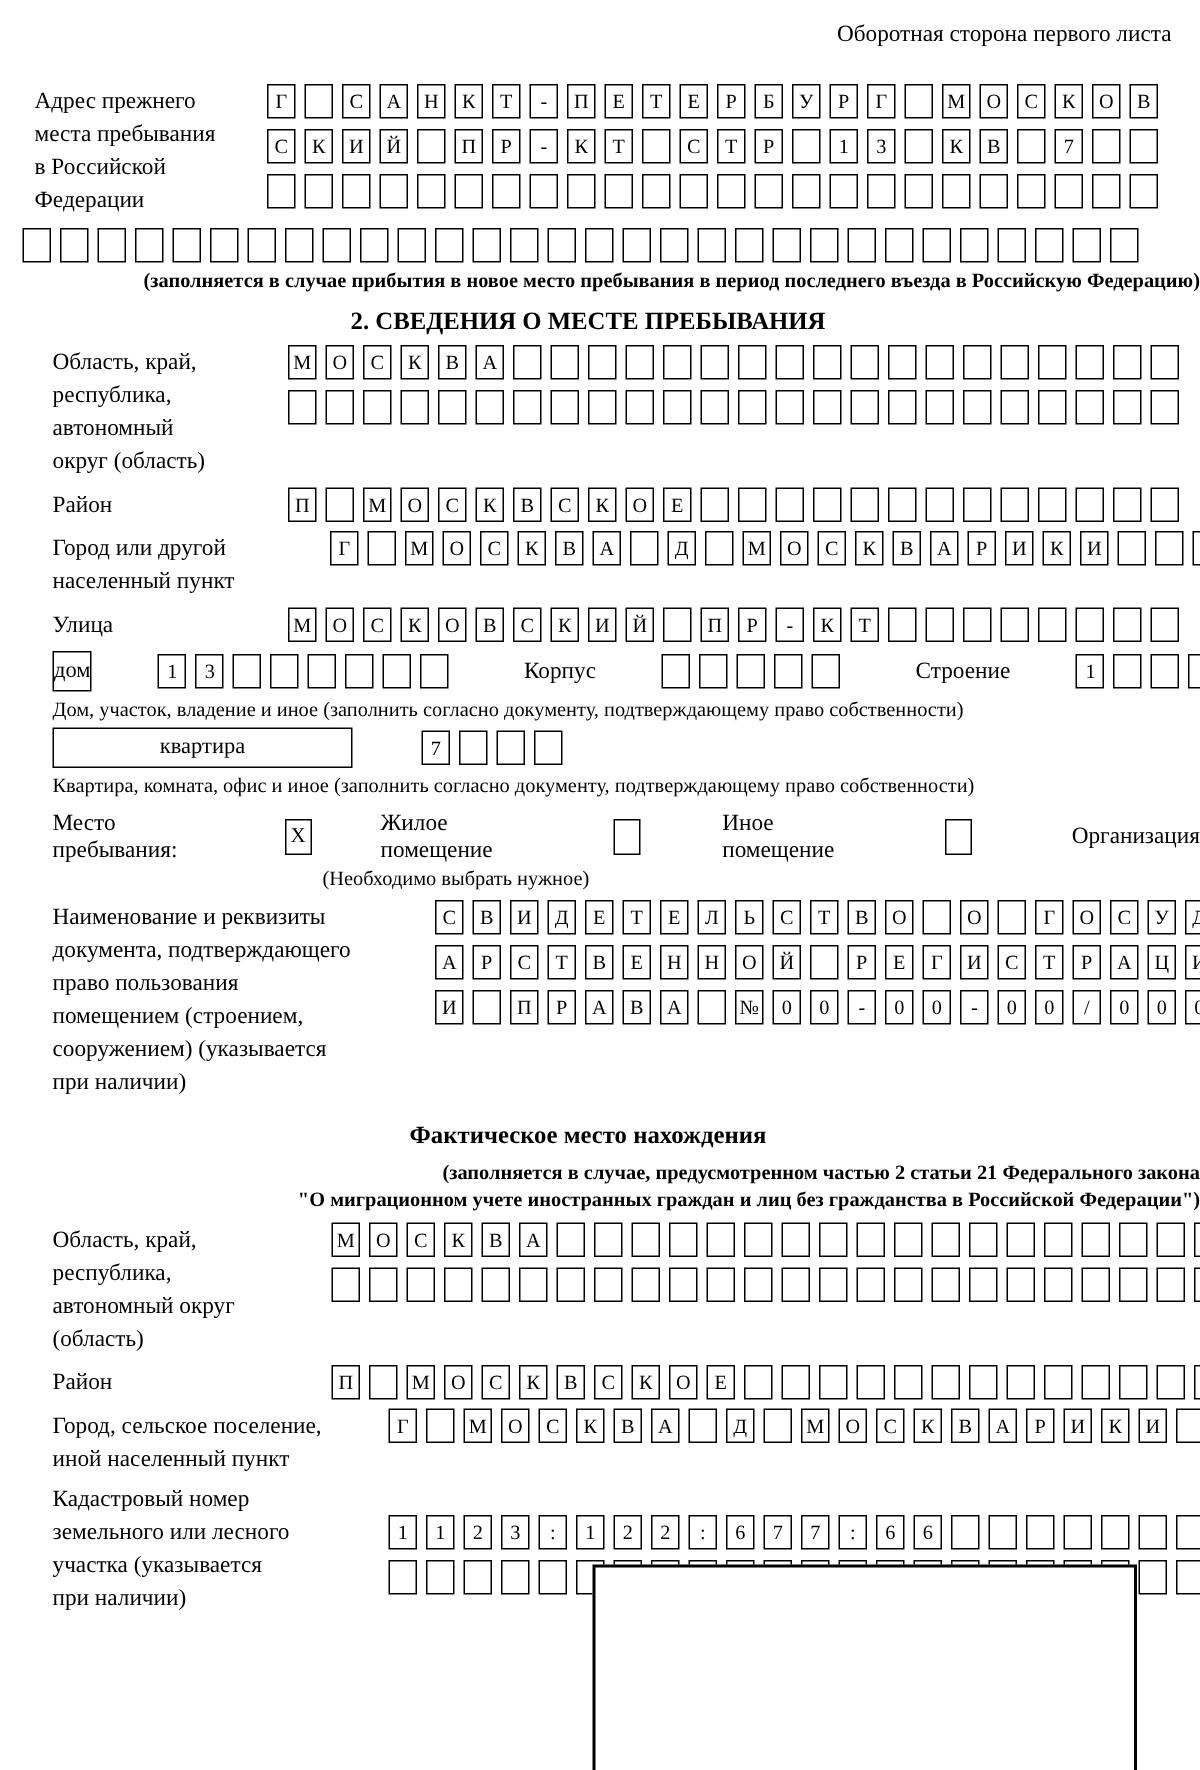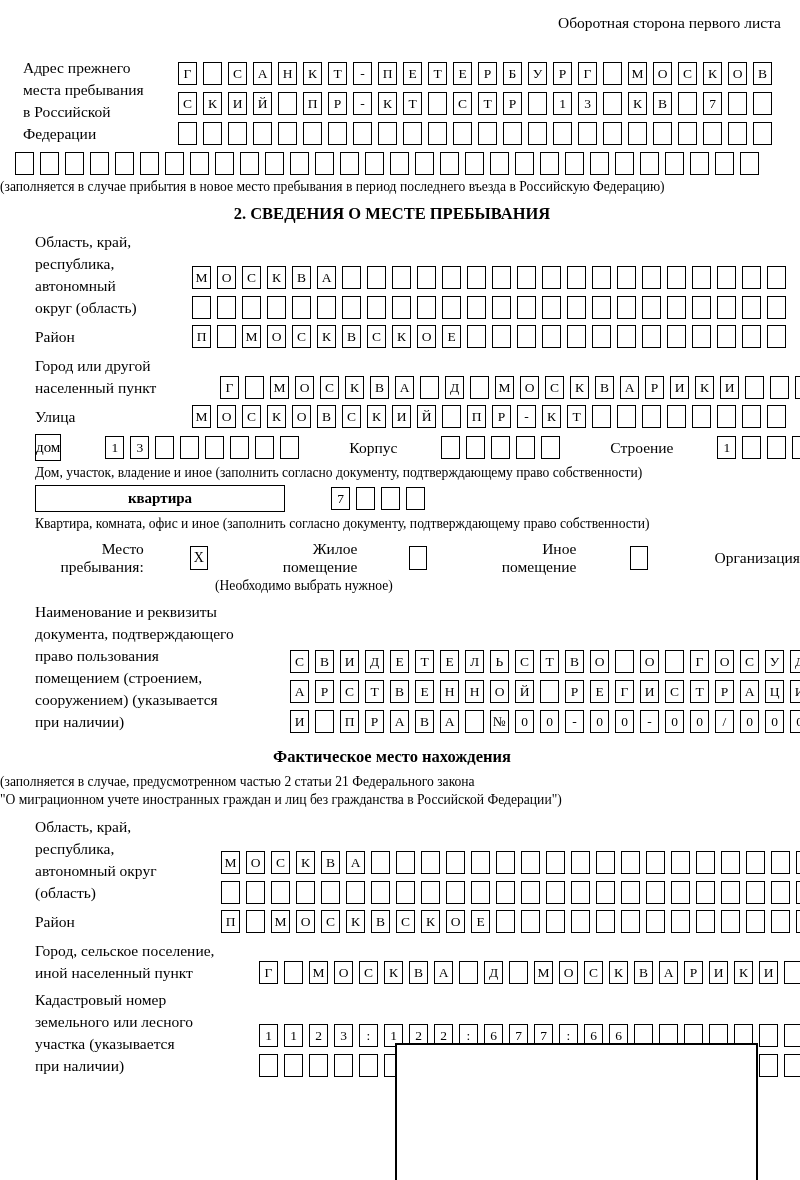--- a/index.html
+++ b/index.html
@@ -2,44 +2,44 @@
 <html><head>
 <meta charset="utf-8">
 <style>
   html,body{margin:0;padding:0;}
   body{
     width:800px;height:1180px;background:#fff;color:#000;
     font-family:"Liberation Serif","DejaVu Serif",serif;
     overflow:hidden;position:relative;
   }
   .corner{ text-align:right; padding:14px 19px 0 0; font-size:15.5px;}
-  .field{display:flex;align-items:flex-end;}
+  .field{display:flex;align-items:flex-start;}
   .lbl{font-size:15.5px;line-height:22px;white-space:pre-line;flex:0 0 auto;padding-top:1px;}
   .rows{display:flex;flex-direction:column;gap:7px;}
   .boxrow{display:flex;}
   .cell{
     box-sizing:border-box;flex:0 0 auto;width:19px;height:23px;margin-right:6px;
     border:1.7px solid #000;display:inline-flex;align-items:center;justify-content:center;
     font-size:13.5px;line-height:1;
   }
   .note{font-size:13.6px;}
-  .center{text-align:left;}
+  .center{text-align:right;font-weight:bold;}
   .sect-title{font-size:16.5px;font-weight:bold;text-align:center;margin:9px 16px 6px 0;}
   .ml{margin-left:35px;gap:36px;}
   
   .w-prev{width:155px;} .w-a{width:121px;} .w-city{width:149px;}
   .w-doc{width:219px;} .w-b{width:150px;} .w-c{width:188px;}
   .addr{margin-left:23px;margin-top:24px;}
   .overflow{margin-left:15px;margin-top:7px;}
   .houserow{display:flex;align-items:center;margin-top:6px;}
   .wbox{box-sizing:border-box;border:1.7px solid #000;height:27px;display:flex;align-items:center;justify-content:center;font-size:15px;}
   .dom{width:160px;margin-right:8px;}
-  .kv{width:250px;margin-right:10px;font-weight:bold;}
+  .kv{width:200px;margin-right:10px;}
   .midlbl{font-size:15.5px;margin:0 8px;}
-  .stayrow{display:flex;align-items:center;margin-top:8px;font-size:15.5px;text-align:right;}
+  .stayrow{display:flex;align-items:center;margin-top:8px;font-size:15.5px;}
   .chk{box-sizing:border-box;width:21px;height:24px;border:1.7px solid #000;display:inline-flex;align-items:center;justify-content:center;font-size:14px;}
   .gap6{margin-top:6px;} .gap4{margin-top:4px;}
   .staynote{margin-left:215px;margin-top:2px;}
   .cad .rows{padding-top:22px;}
   .stamp{box-sizing:border-box;width:363px;height:172px;border:2px solid #000;margin-left:395px;margin-top:-34px;background:#fff;position:relative;}
 </style>
 </head>
 <body>
 
 <div class="corner">Оборотная сторона первого листа</div>

